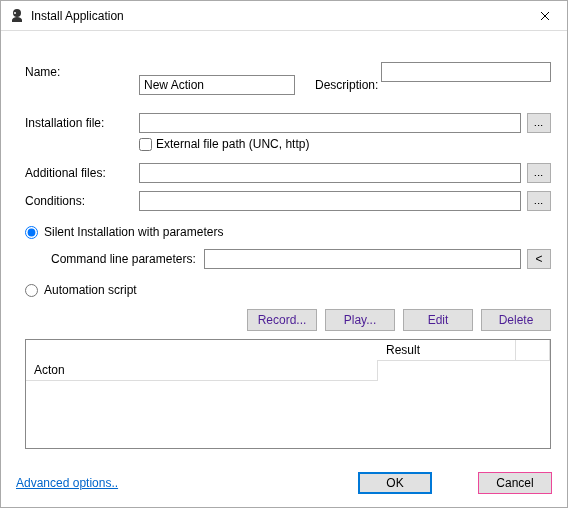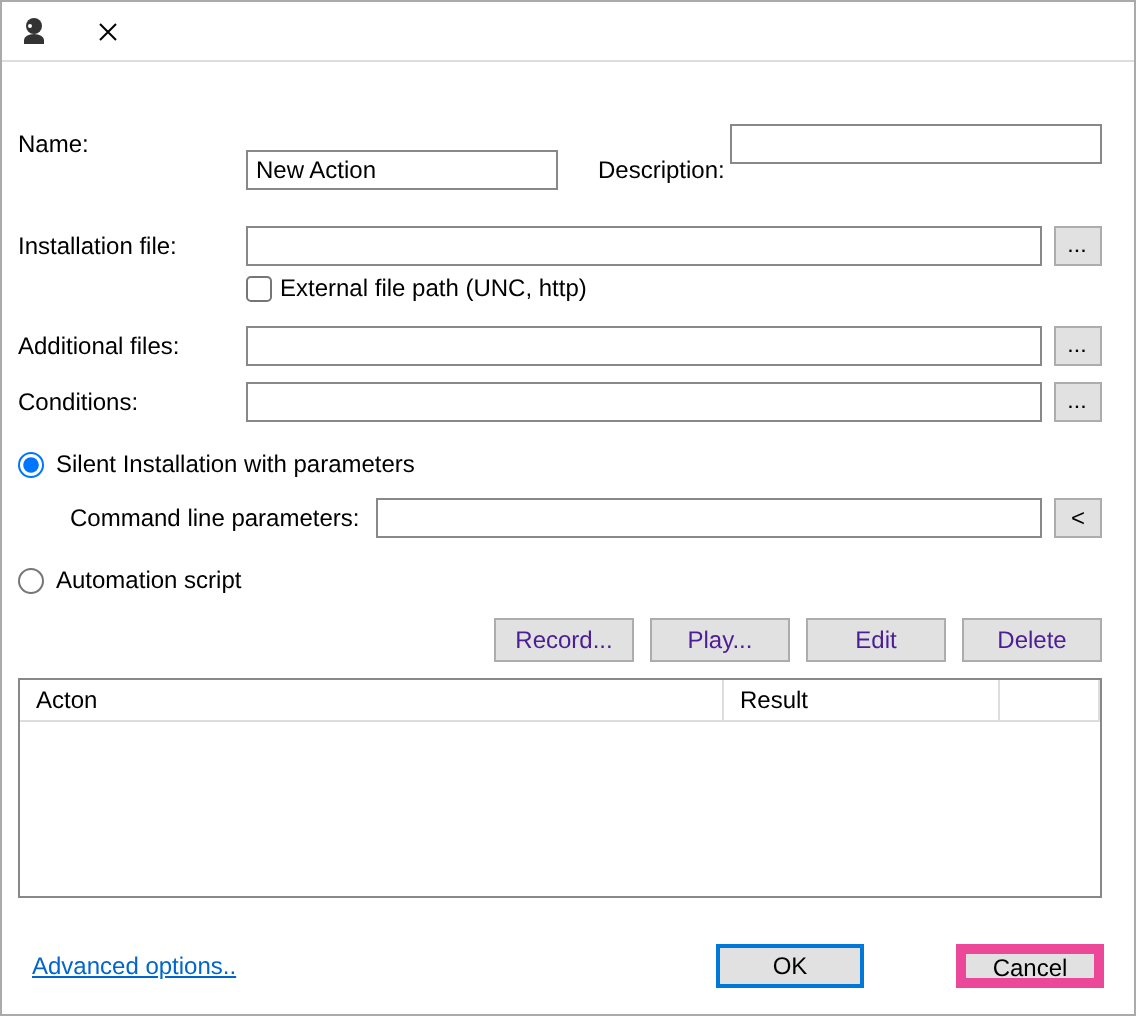--- a/index.html
+++ b/index.html
@@ -19,21 +19,21 @@
   align-items: center;
   padding: 0 0 0 8px;
   border-bottom: 1px solid #ddd;
 }
 .titlebar .icon { width: 16px; height: 16px; margin-right: 6px; }
 .titlebar .title { flex: 1; font-size: 12px; }
 .titlebar .close {
   width: 45px; height: 29px; display: flex; align-items: center; justify-content: center;
   font-size: 14px; cursor: pointer;
 }
-.content { padding: 18px 16px 0 8px; }
+.content { padding: 18px 16px 0 24px; }
 .row { display: flex; align-items: center; margin-bottom: 8px; }
 .row .lbl { width: 114px; }
 .row .lbl.short { width: 66px; flex: 0 0 auto; margin-top: 25px;}
 .tin {
   border: 1px solid #888; background: #fff; height: 20px;
   padding: 1px 4px; font: inherit;
 }
 .name-input { width: 156px; margin-right: 20px; margin-top: 26px;}
 .desc-input { flex: 1; }
 .inst-input { flex: 1; margin-right: 6px;}
@@ -57,49 +57,50 @@
 .stdbtn {
   width: 70px; height: 22px; font: inherit; border: 1px solid #adadad;
   background: #e1e1e1; cursor: pointer;
 }
 .stdbtn:disabled { color: #4c1d95; cursor: default;}
 .table {
   border: 1px solid #888; margin-top: 8px; height: 110px; background: #fff;
 }
 .thead { display: flex; background: #fff;}
 .thcell { border-right: 1px solid #ddd; border-bottom:1px solid #ddd; padding: 3px 8px; height:21px;}
-.th-a { flex: 0 0 352px; }
+.th-a { flex: 0 0 352px; margin-top: 20px; }
 .th-r { flex: 0 0 138px; }
 .th-x { flex: 1; }
 .footer {
   position: absolute; bottom: 0; left: 0; right: 0;
   display: flex; align-items: center; padding: 10px 16px 14px 16px; gap: 38px;
 }
 .footer .adv { color: #0066cc; text-decoration: underline; cursor: pointer;}
 .footer .spacer { flex: 1;}
 .okbtn {
   width: 74px; height: 22px; font: inherit; border: 2px solid #0078d7;
   background: #e1e1e1; cursor: pointer; margin-right: 8px;
 }
 .cancelbtn {
-  width: 74px; height: 22px; font: inherit; border: 5px solid #ec4899;
+  width: 74px; height: 22px; font: inherit; border: 1px solid #ec4899;
   background: #e1e1e1; cursor: pointer;
 }
 </style>
 </head>
 <body>
 
 <div class="titlebar">
   <span class="icon">
     <svg width="16" height="16" viewBox="0 0 16 16">
       <circle cx="8" cy="5" r="4" fill="#333"></circle>
       <path d="M3 12 a5 3 0 0 1 10 0 v2 h-10 z" fill="#333"></path>
       <circle cx="6" cy="5" r="1" fill="#fff"></circle>
     </svg>
   </span>
+  <span class="title">Install Application</span>
   <div class="close">
     <svg width="10" height="10" viewBox="0 0 10 10">
         <path d="M1 1 L9 9 M9 1 L1 9" stroke="#000" stroke-width="1"></path>
       </svg>
   </div>
 </div>
 
 <div class="content">
 
   <div class="row">

